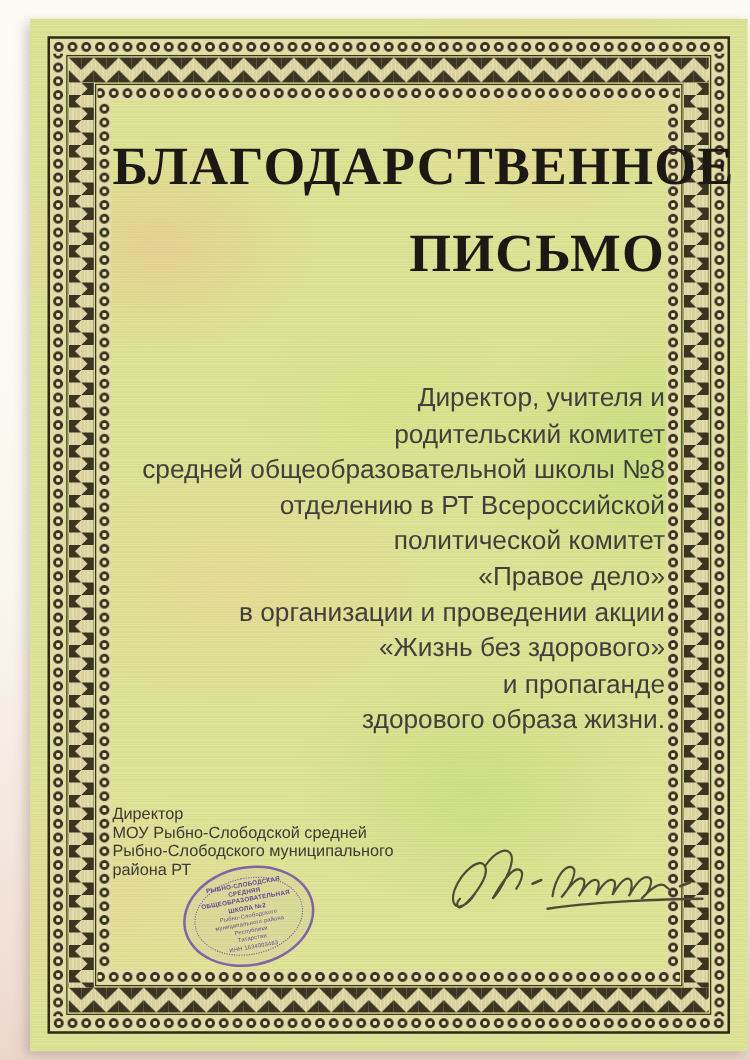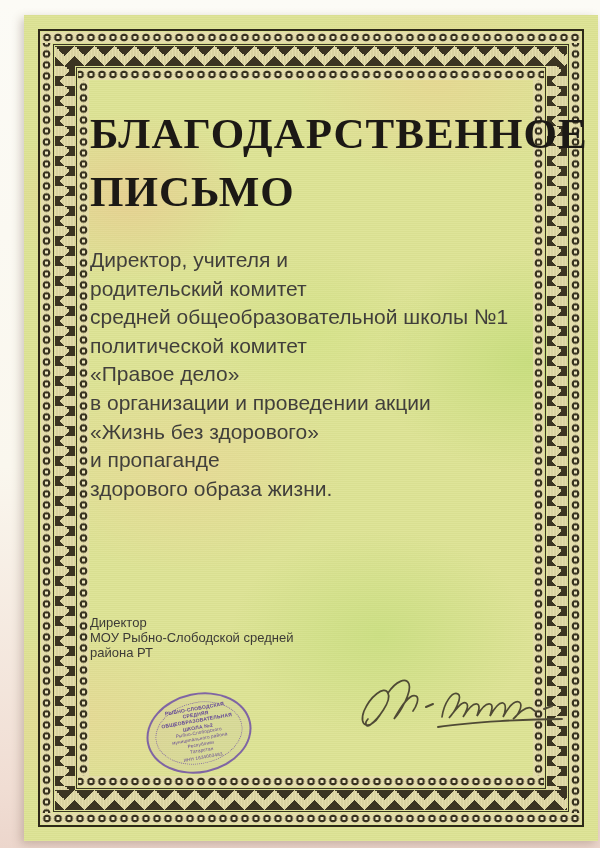--- a/index.html
+++ b/index.html
@@ -66,42 +66,42 @@
   .orn.t { top: 17px;    left: 17px; right: 17px;  height: 20px; }
   .orn.b { bottom: 17px; left: 17px; right: 17px;  height: 20px; }
   .orn.l, .orn.r {
     background-position: 0 -10px, 0 0, 0 -10px, 0 0, 0 0;
   }
   .orn.l { left: 17px;  top: 37px; bottom: 37px; width: 20px; }
   .orn.r { right: 17px; top: 37px; bottom: 37px; width: 20px; }
   
   .content {
     position: absolute; inset: 66px;
-    text-align: left;
+    text-align: right;
     color: #3e3e3a;
   }
   .title {
     font-family: "Liberation Serif", serif;
     font-weight: bold;
     font-size: 43px;
     line-height: 58px;
     letter-spacing: 1px;
     color: #1c1915;
     margin-top: 24px;
   }
-  .title.second { margin-top: 0; }
+  .title.second { margin-top: 12px; }
   .body-text {
-    margin-top: 25px;
+    margin-top: 72px;
     font-size: 21px;
     line-height: 28.6px;
     color: #413f3b;
   }
   .footer-block {
     position: absolute;
-    left: 66px; top: 600px;
+    left: 66px; top: 628px;
     text-align: left;
     font-size: 13px;
     line-height: 15px;
     color: #3c3a36;
   }
   
   .stamp {
     position: absolute;
     left: 122px; top: 678px;
     width: 106px; height: 80px;
@@ -159,33 +159,35 @@
       <div class="dots ri"></div>
     </div>
 
     <div class="content">
       <div class="title">БЛАГОДАРСТВЕННОЕ</div>
       <div class="title second">ПИСЬМО</div>
 
       <div class="body-text">
         <div>Директор, учителя и</div>
         <div>родительский комитет</div>
-        <div>средней общеобразовательной школы №1</div>
+        <div>средней общеобразовательной школы №8</div>
+        <div>отделению в РТ Всероссийской</div>
         <div>политической комитет</div>
         <div>«Правое дело»</div>
         <div>в организации и проведении акции</div>
         <div>«Жизнь без здорового»</div>
         <div>и  пропаганде</div>
         <div>здорового образа жизни.</div>
       </div>
     </div>
 
     <div class="footer-block">
       <div>Директор</div>
       <div>МОУ Рыбно-Слободской средней</div>
+      <div>Рыбно-Слободского муниципального</div>
       <div>района РТ</div>
     </div>
 
     <div class="stamp">
       <div class="stamp-inner-ring"></div>
       <div class="stamp-text">
         <div>РЫБНО-СЛОБОДСКАЯ</div>
         <div>СРЕДНЯЯ</div>
         <div>ОБЩЕОБРАЗОВАТЕЛЬНАЯ</div>
         <div>ШКОЛА №2</div>

